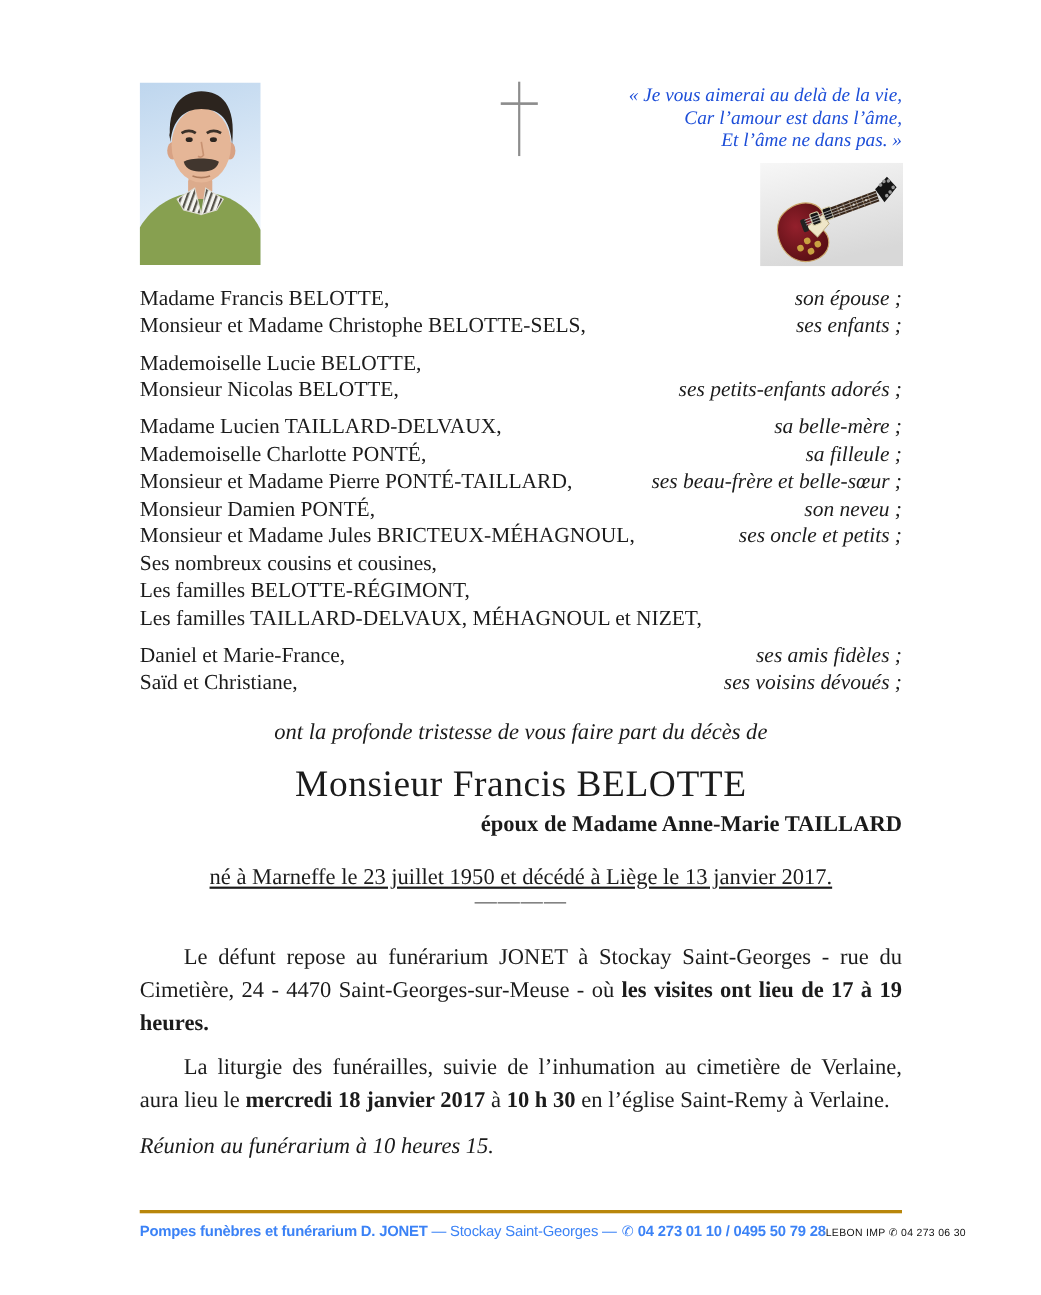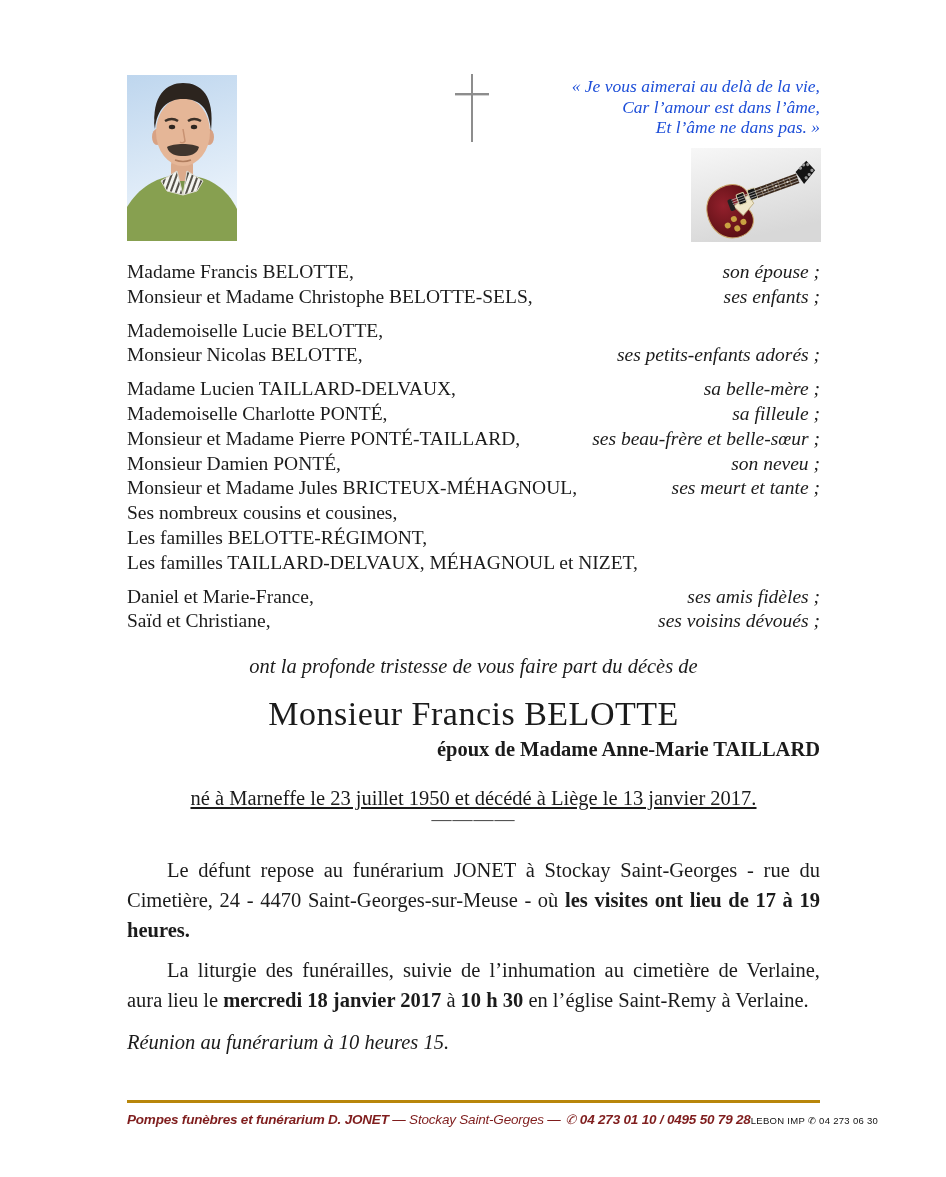--- a/index.html
+++ b/index.html
@@ -32,21 +32,21 @@
              font-size:20.5px; line-height:30px; }
   .para + .para { margin-top:10px; }
   .para b  { font-weight:bold; }
   .reunion { margin-top:14px; font-style:italic; font-size:20.5px; line-height:26px; }
 
   
   .footer { position:absolute; left:127px; right:126px; top:1100px;
             font-family:"Liberation Sans", sans-serif; }
   .rule   { height:3px; background:#b8860b; }
   .footer-row { display:flex; justify-content:space-between; align-items:baseline; margin-top:9px; }
-  .footer-left  { font-size:13.5px; color:#7f1d1d; letter-spacing:-0.2px; white-space:nowrap;font-style:italic; }
+  .footer-left  { font-size:13.5px; color:#3b82f6; letter-spacing:-0.2px; white-space:nowrap; }
   .footer-right { font-size:9.5px; color:#111; white-space:nowrap; letter-spacing:0.3px; }
   .f-bold { font-weight:bold; }
   .f-phone { margin:0 4px 0 1px; font-size:13px; }
 </style>
 </head>
 <body>
 
 <div class="page">
 
   <div class="portrait">
@@ -204,21 +204,21 @@
       <div class="fam-row">
         <span class="fam-name">Monsieur et Madame Pierre PONTÉ-TAILLARD,</span>
         <span class="fam-rel">ses beau-frère et belle-sœur ;</span>
       </div>
       <div class="fam-row">
         <span class="fam-name">Monsieur Damien PONTÉ,</span>
         <span class="fam-rel">son neveu ;</span>
       </div>
       <div class="fam-row">
         <span class="fam-name">Monsieur et Madame Jules BRICTEUX-MÉHAGNOUL,</span>
-        <span class="fam-rel">ses meurt et tante ;</span>
+        <span class="fam-rel">ses oncle et petits ;</span>
       </div>
       <div class="fam-row">
         <span class="fam-name">Ses nombreux cousins et cousines,</span>
         <span class="fam-rel"></span>
       </div>
       <div class="fam-row">
         <span class="fam-name">Les familles BELOTTE-RÉGIMONT,</span>
         <span class="fam-rel"></span>
       </div>
       <div class="fam-row">

